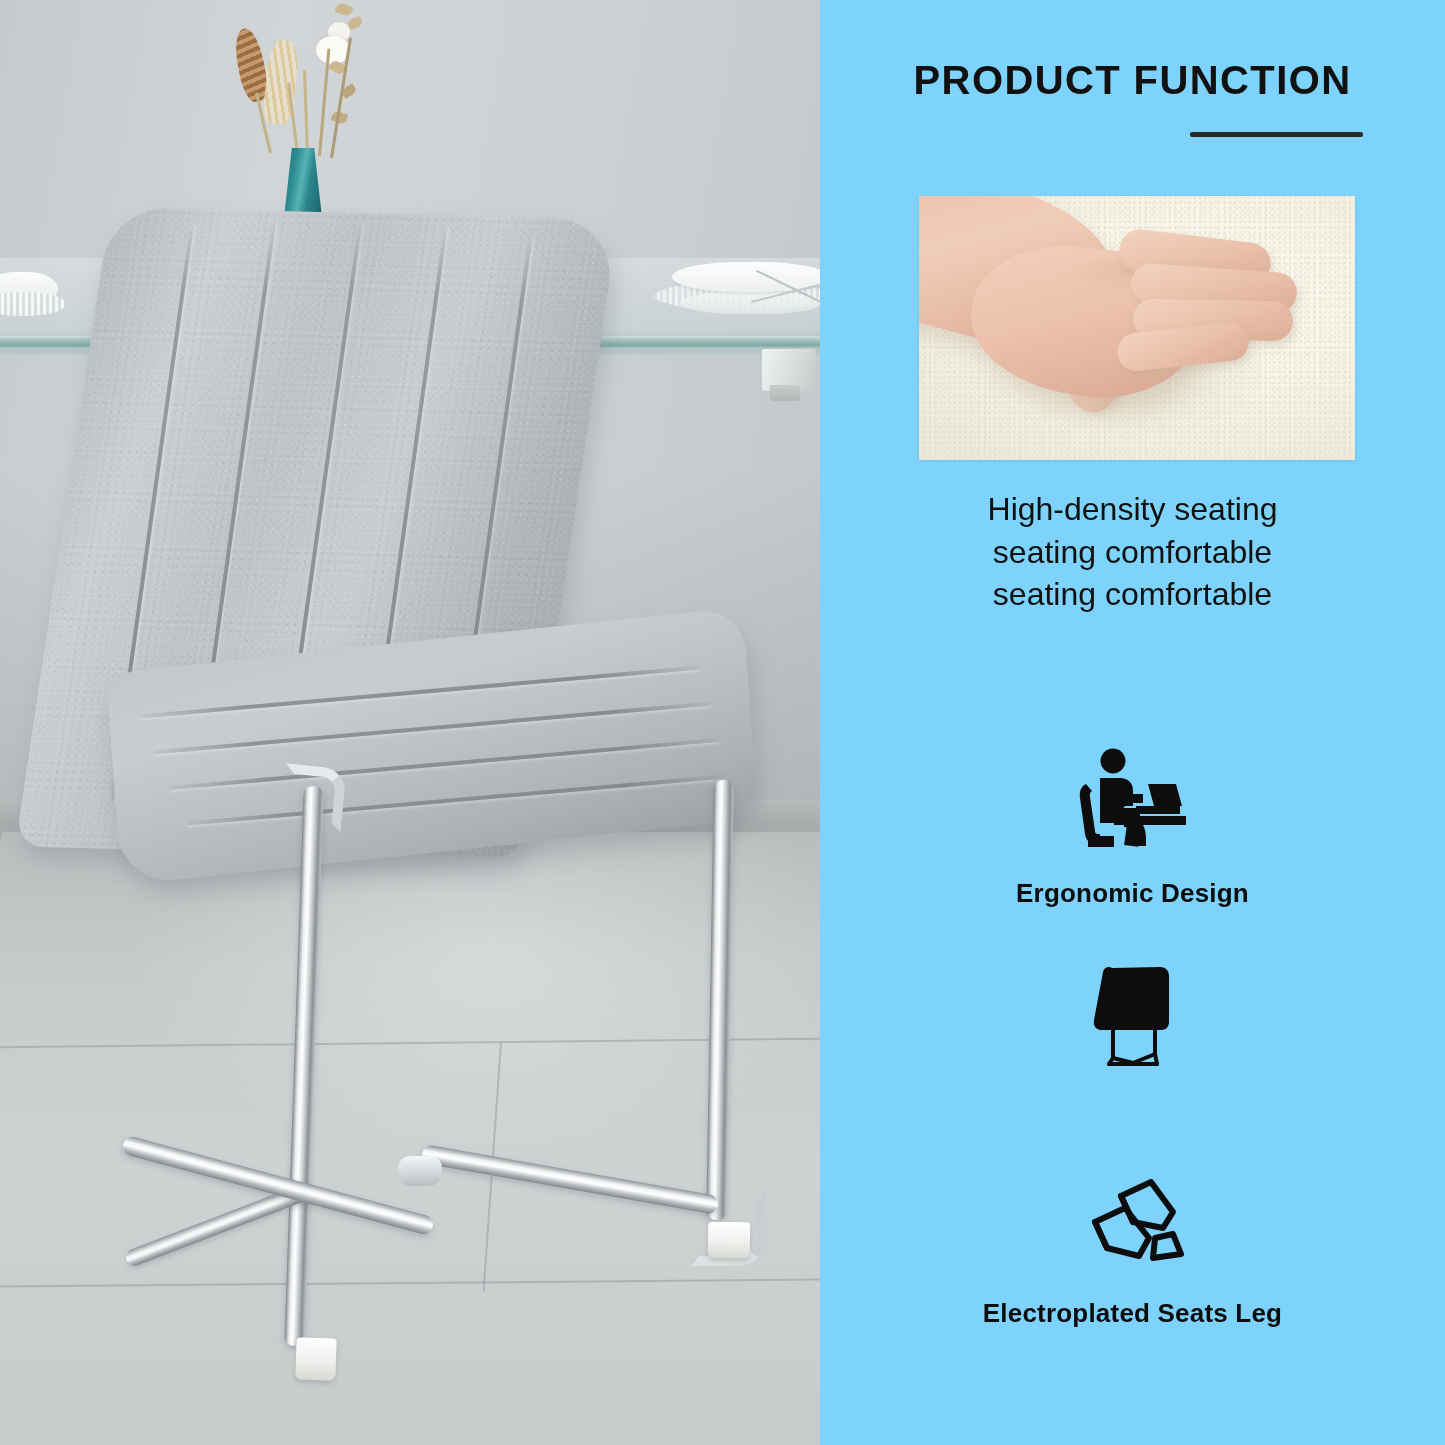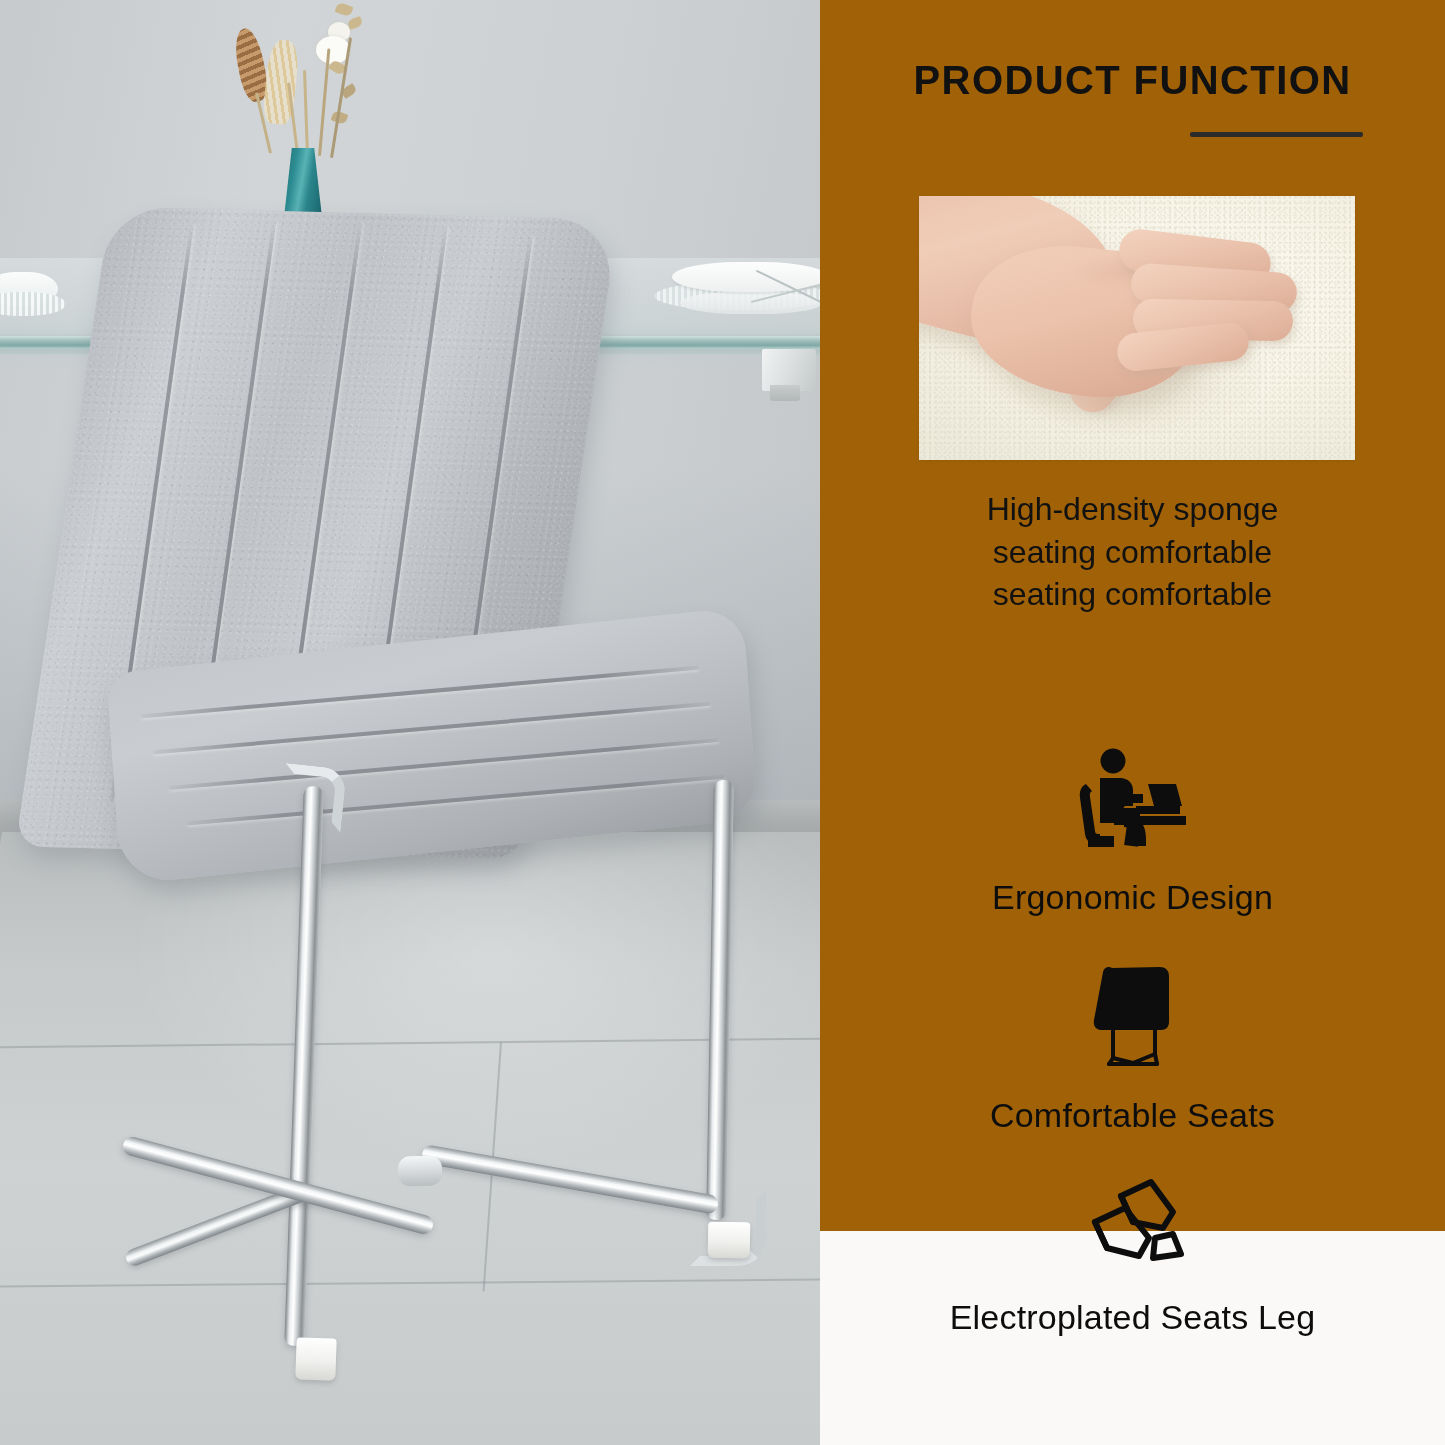--- a/index.html
+++ b/index.html
@@ -317,22 +317,22 @@
     border-radius: 4px 4px 6px 6px;
     box-shadow: 0 3px 5px rgba(120,126,130,0.35);
   }
   .cap1 { left:296px; top:1338px; width:40px; height:42px; transform: rotate(2deg); }
   .cap2 { left:708px; top:1222px; width:42px; height:36px; transform: rotate(1deg); }
 
   
   .info-panel {
     position: relative;
     flex: 1 1 auto;
-    height: 1231px;
-    background: #a16207;
+    height: 1445px;
+    background: #7dd3fc;
   }
   .title {
     position:absolute;
     left:0; right:0; top:58px;
     text-align:center;
     font-size: 40px;
     font-weight: bold;
     letter-spacing: 1.4px;
     color:#111111;
     font-family: "Liberation Sans", sans-serif;
@@ -422,22 +422,22 @@
     text-align:center;
   }
   .feature-icon {
     display:block;
     margin: 0 auto;
     line-height: 0;
   }
   .feature-label {
     display:block;
     margin-top: 26px;
-    font-size: 34px;
-    font-weight: normal;
+    font-size: 26px;
+    font-weight: bold;
     color:#0d0d0d;
     letter-spacing: 0.2px;
     font-family: "Liberation Sans", sans-serif;
   }
   #feature-0 { top: 748px; }
   #feature-1 { top: 960px; }
   #feature-2 { top: 1172px; }
 </style>
 </head>
 <body>
@@ -530,21 +530,21 @@
       <div class="finger thumb"></div>
       <div class="palm"></div>
       <div class="knuckle-shade"></div>
       <div class="finger f1"></div>
       <div class="finger f2"></div>
       <div class="finger f3"></div>
       <div class="finger f4"></div>
     </div>
 
     <div class="caption">
-      <div>High-density sponge</div>
+      <div>High-density seating</div>
       <div>seating comfortable</div>
       <div>seating comfortable</div>
     </div>
 
     <div class="feature" id="feature-0">
       <span class="feature-icon">
         <svg width="118" height="104" viewBox="0 0 118 104" fill="#0d0d0d" xmlns="http://www.w3.org/2000/svg">
 
           <circle cx="39" cy="13" r="12.5"></circle>
 
@@ -585,21 +585,20 @@
           <rect x="24" y="70" width="4" height="30" fill="#0d0d0d"></rect>
 
           <path d="M68 94 L46 103 L26 98" fill="none" stroke="#0d0d0d" stroke-width="4" stroke-linecap="round" stroke-linejoin="round"></path>
 
           <path d="M22 104 L70 104" fill="none" stroke="#0d0d0d" stroke-width="4" stroke-linecap="round"></path>
 
           <path d="M26 98 L22 104" fill="none" stroke="#0d0d0d" stroke-width="4" stroke-linecap="round"></path>
           <path d="M68 94 L70 104" fill="none" stroke="#0d0d0d" stroke-width="4" stroke-linecap="round"></path>
         </svg>
       </span>
-      <span class="feature-label">Comfortable Seats</span>
     </div>
 
     <div class="feature" id="feature-2">
       <span class="feature-icon">
         <svg width="112" height="100" viewBox="0 0 112 100" fill="none" stroke="#0d0d0d" stroke-width="6" stroke-linejoin="round" stroke-linecap="round" xmlns="http://www.w3.org/2000/svg">
 
           <path d="M44 24 L74 10 L96 40 L86 56 L56 50 Z"></path>
           <path d="M44 24 L56 50"></path>
 
           <path d="M18 50 L48 36 L72 66 L62 84 L30 76 Z"></path>

